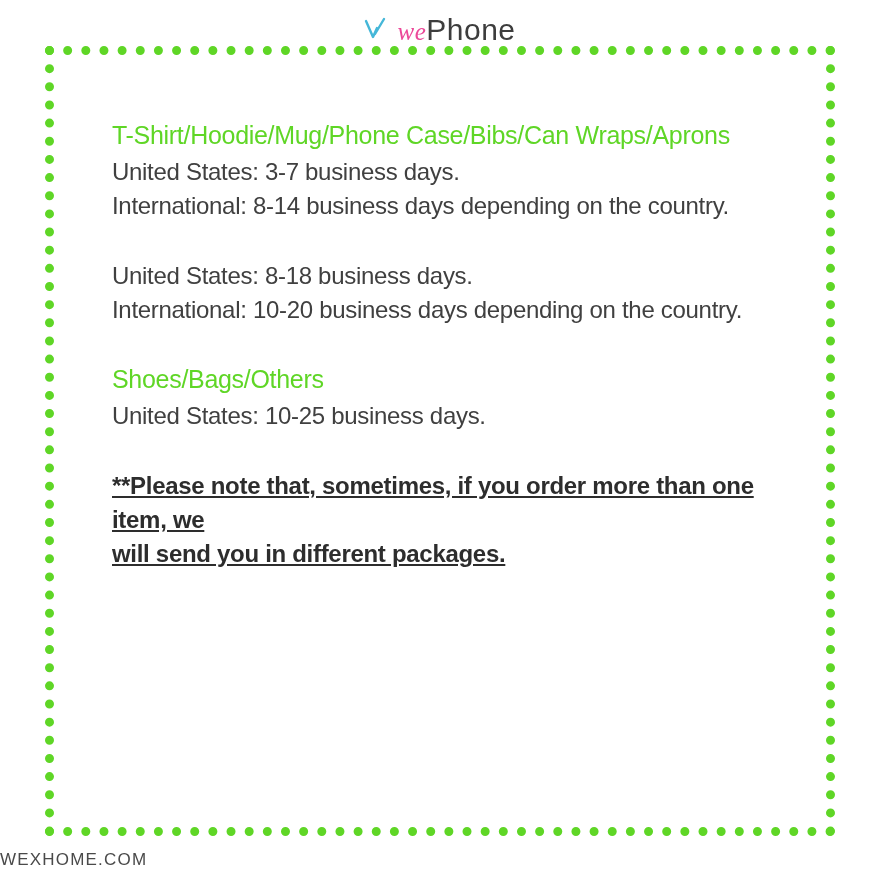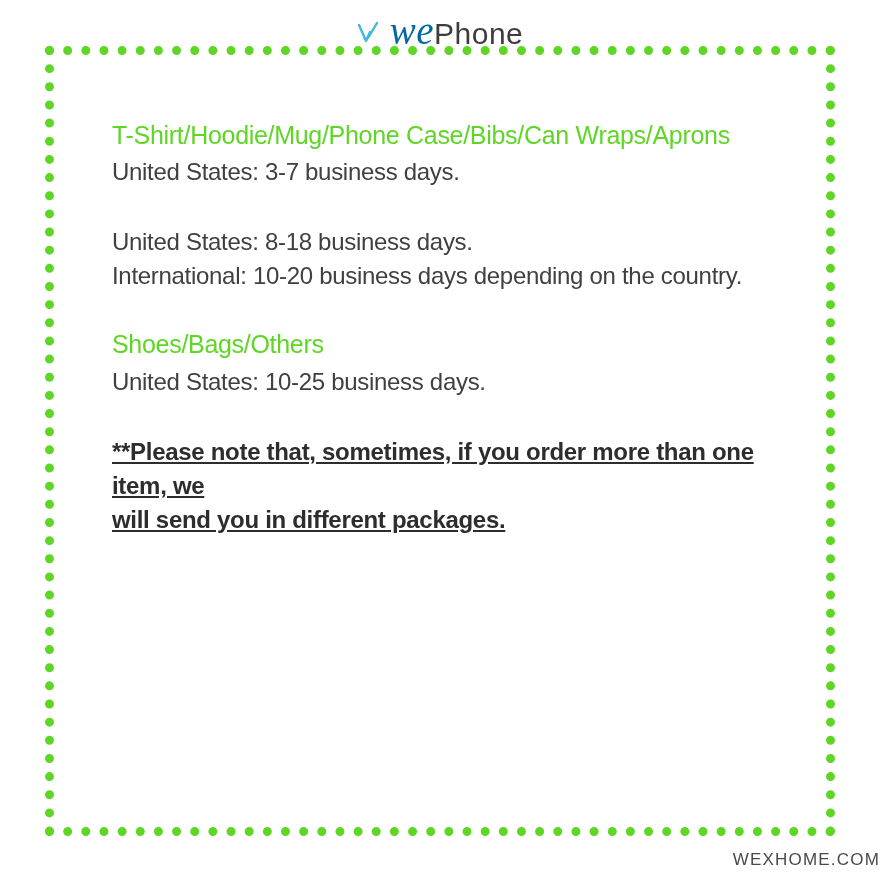--- a/index.html
+++ b/index.html
@@ -34,25 +34,25 @@
     letter-spacing: 0.5px;
   }
   .logo-mark {
     width: 30px;
     height: 26px;
     margin-right: 3px;
     position: relative;
     top: 3px;
   }
   .logo-we {
-    color: #0369a1;
+    color: #ec4899;
     font-weight: 400;
     font-style: italic;
     font-family: "Liberation Serif", serif;
-    font-size: 39px;
+    font-size: 25px;
   }
   .logo-home {
     color: #3d3d3d;
     font-weight: 400;
     font-family: "Liberation Sans", sans-serif;
     font-size: 30px;
   }
 
   
   .frame {
@@ -109,21 +109,21 @@
     font-weight: 700;
     text-decoration: underline;
   }
 
   
   .footer {
     position: absolute;
     left: 0;
     bottom: 10px;
     width: 880px;
-    text-align: right;
+    text-align: left;
     font-size: 17px;
     letter-spacing: 1.2px;
     color: #4a4a4a;
     font-family: "Liberation Sans", sans-serif;
   }
 </style>
 </head>
 <body>
 
 <div class="logo-wrap">
@@ -139,20 +139,21 @@
   </div>
 </div>
 
 <div class="frame"></div>
 
 <div class="content">
 
   <div class="block">
     <p class="block-title">T-Shirt/Hoodie/Mug/Phone Case/Bibs/Can Wraps/Aprons</p>
     <p class="block-line">United States: 3-7 business days.</p>
+    <p class="block-line">International: 8-14 business days depending on the country.</p>
   </div>
 
   <div class="block">
     <p class="block-line">United States: 8-18 business days.</p>
     <p class="block-line">International: 10-20 business days depending on the country.</p>
   </div>
 
   <div class="block">
     <p class="block-title">Shoes/Bags/Others</p>
     <p class="block-line">United States: 10-25 business days.</p>

